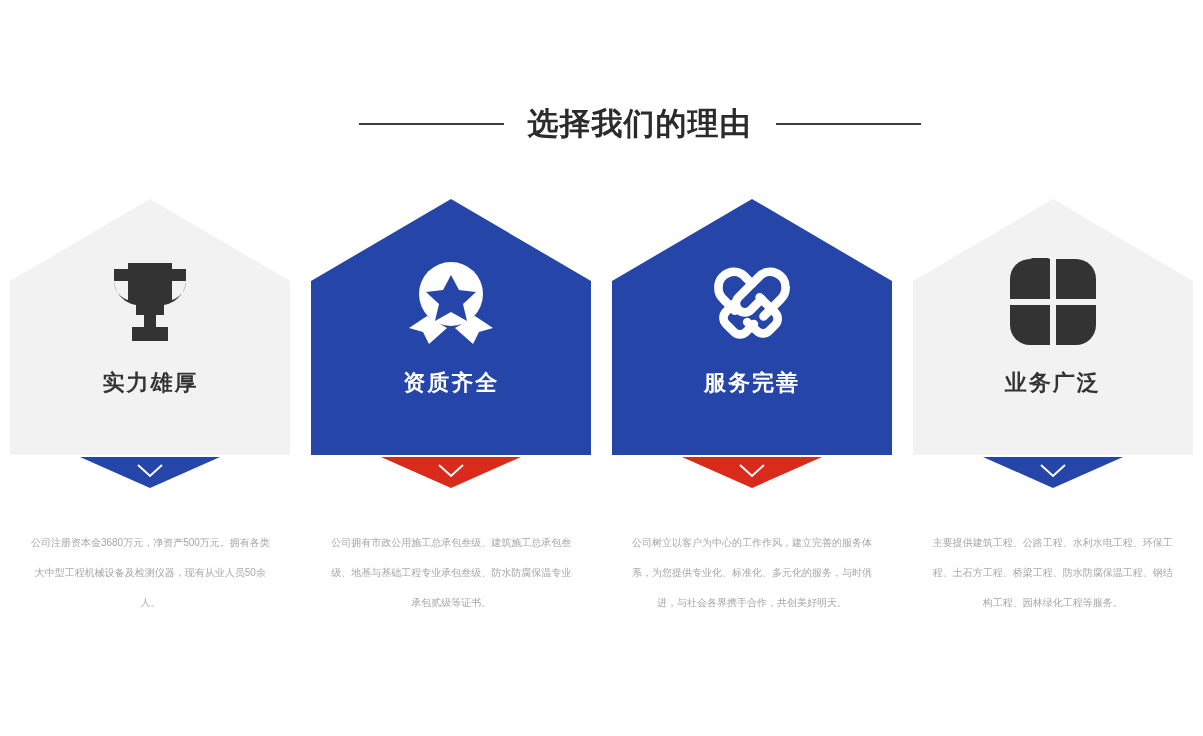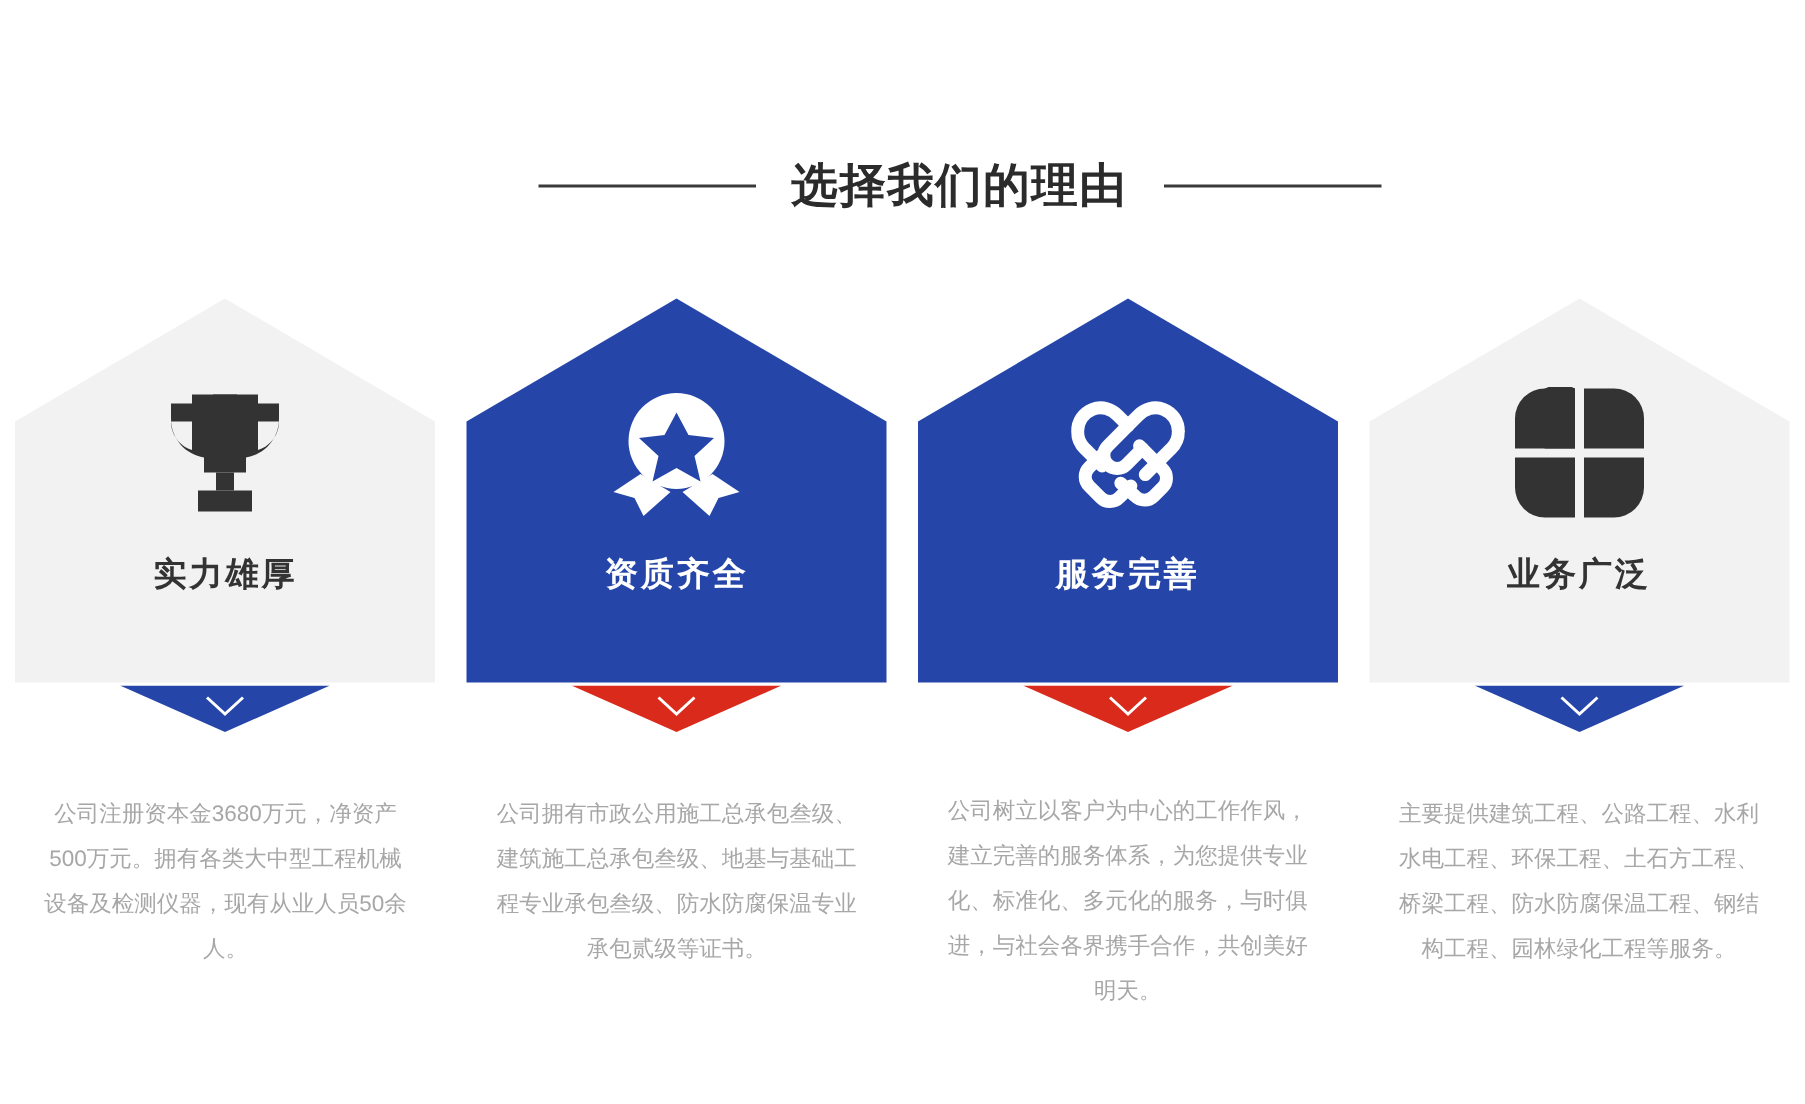--- a/index.html
+++ b/index.html
@@ -42,21 +42,21 @@
   }
   .icon-box{margin-top:60px;width:92px;height:92px;display:flex;align-items:center;justify-content:center;}
   .card-title{margin-top:20px;font-size:22px;font-weight:bold;letter-spacing:2px;line-height:30px;}
   .card-title.dark{color:#333333;}
   .card-title.light{color:#ffffff;}
 
   .tab-svg{position:absolute;left:0;top:261px;}
 
   .desc{
     margin-top:40px;width:248px;text-align:center;
-    font-size:15px;line-height:30px;color:#a7a7a7;
+    font-size:10px;line-height:30px;color:#a7a7a7;
   }
 </style>
 </head>
 <body>
 
 <div class="page">
 
   <div class="header">
     <div class="title-row">
       <span class="rule" style="border-top-color: rgb(58, 58, 58);"></span>

